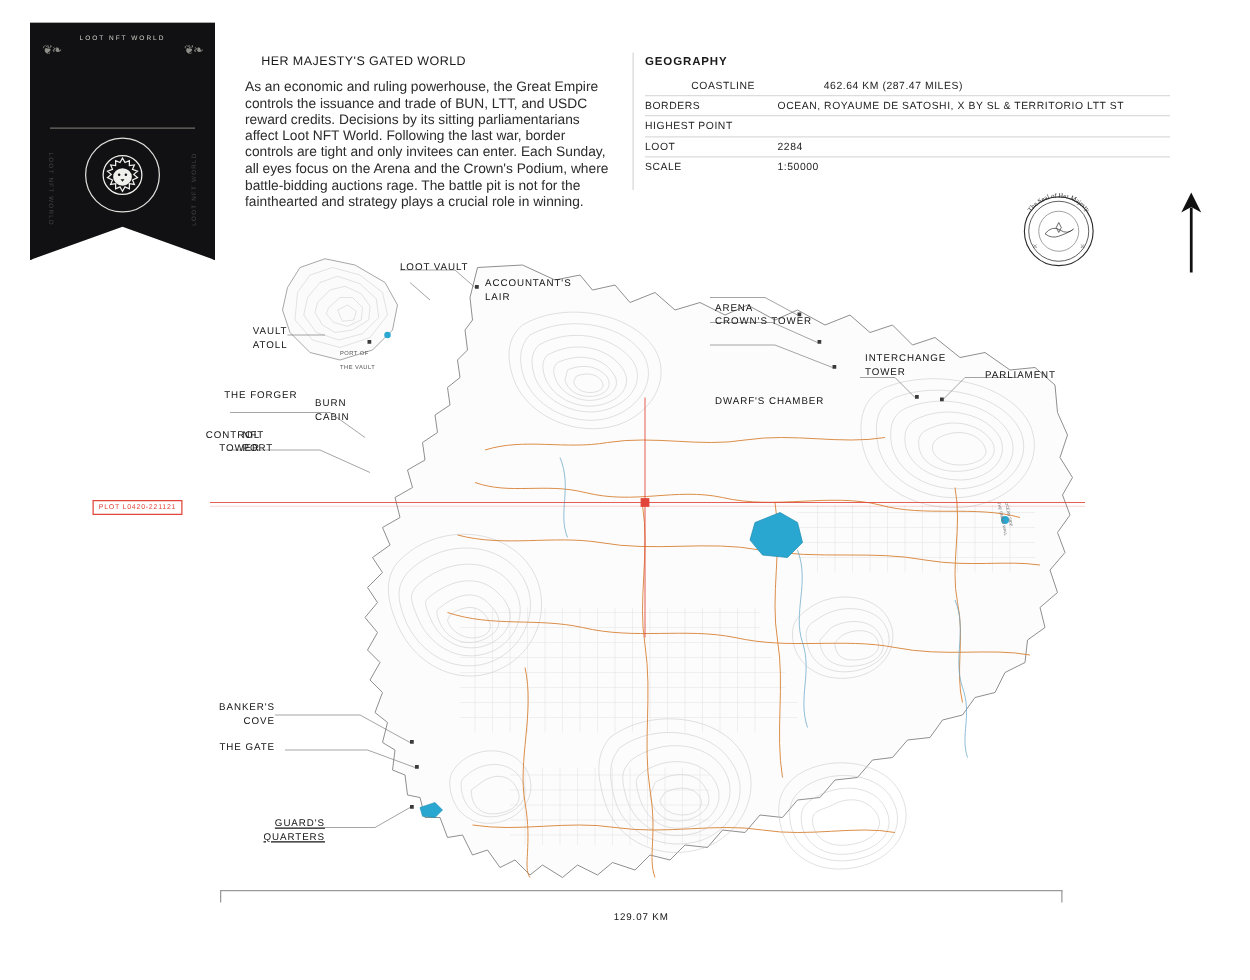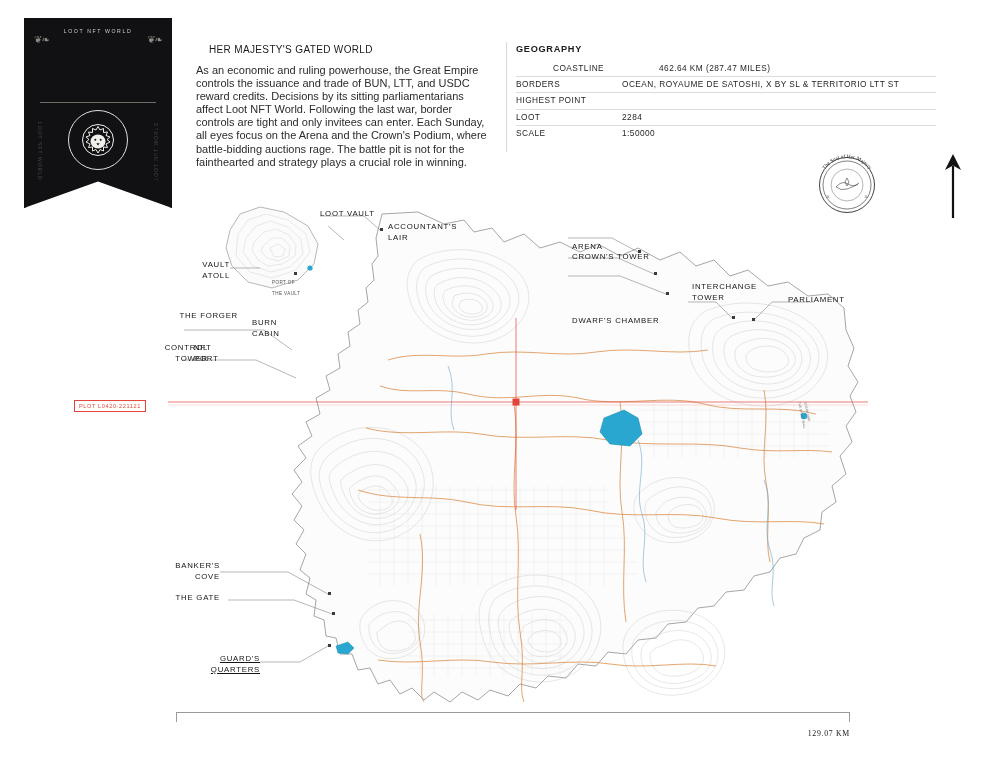--- a/index.html
+++ b/index.html
@@ -241,25 +241,24 @@
     height: 10px;
     background: #9a9a9a;
   }
   .scalebar .tick.l { left: 0; }
   .scalebar .tick.r { right: 0; }
   .scalebar .txt {
     position: absolute;
     top: 17px;
     left: 0;
     right: 0;
-    text-align: right;
+    text-align: center;
     font-size: 7.8px;
     letter-spacing: 0.7px;
     color: #141414;
-    font-family: Liberation Serif, serif;
   }
 </style>
 </head>
 <body>
 
 <div class="banner">
   <div class="banner-inner">
     <div class="banner-top-text">LOOT NFT WORLD</div>
     <div class="banner-flourish left">❦❧</div>
     <div class="banner-flourish right">❦❧</div>

